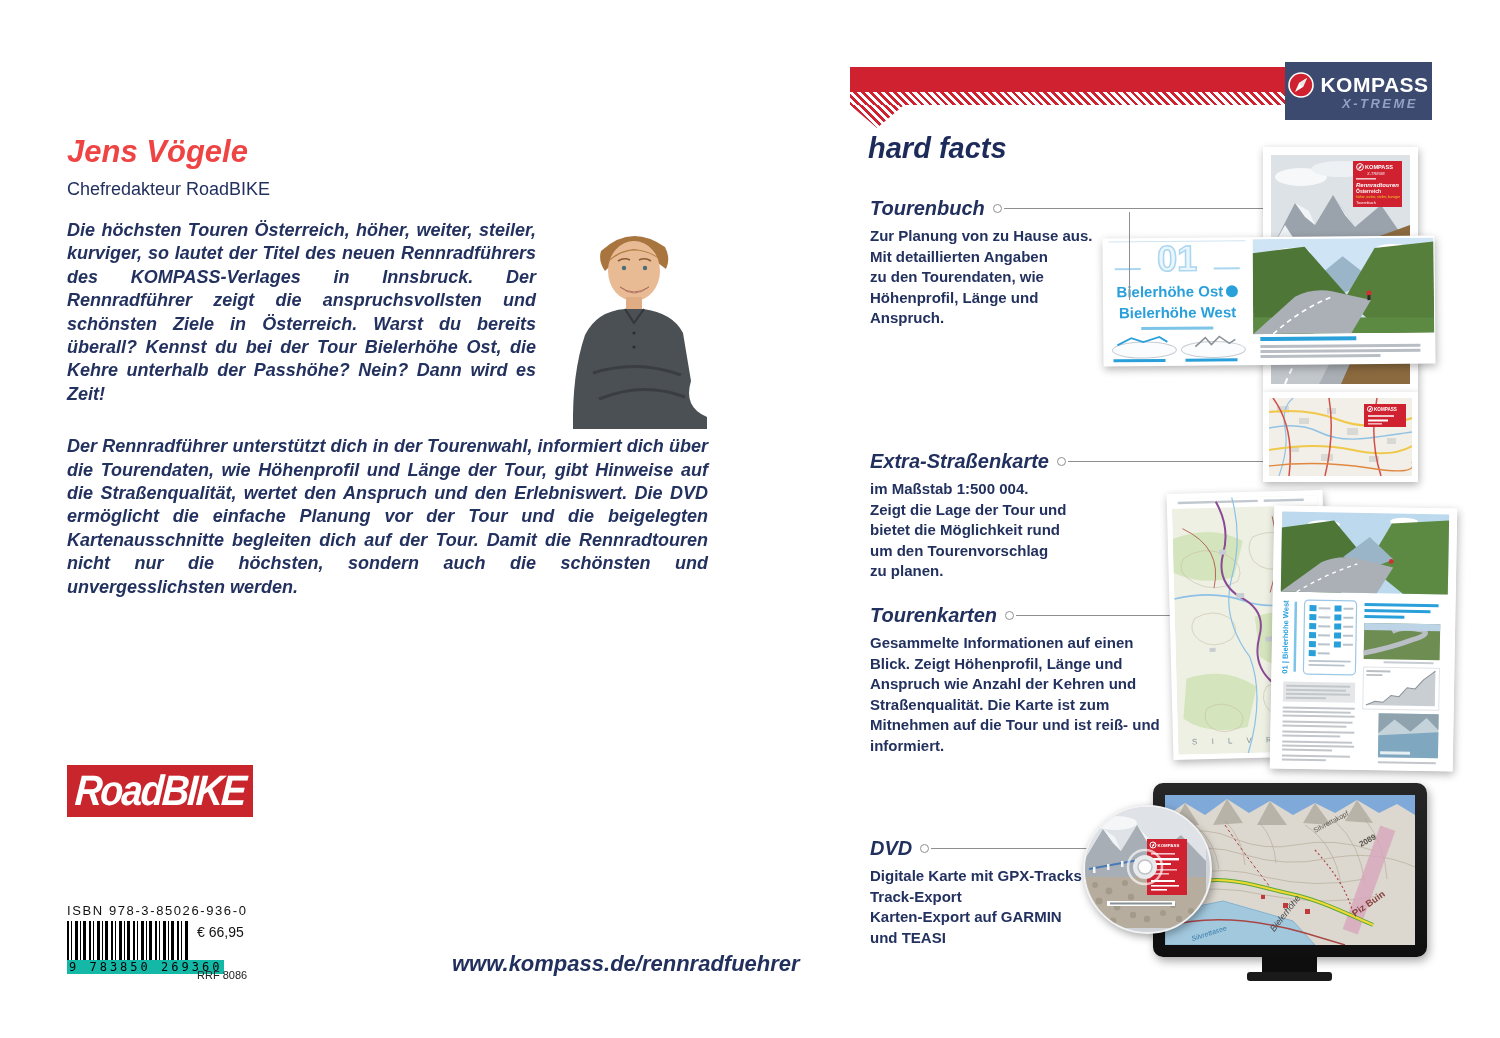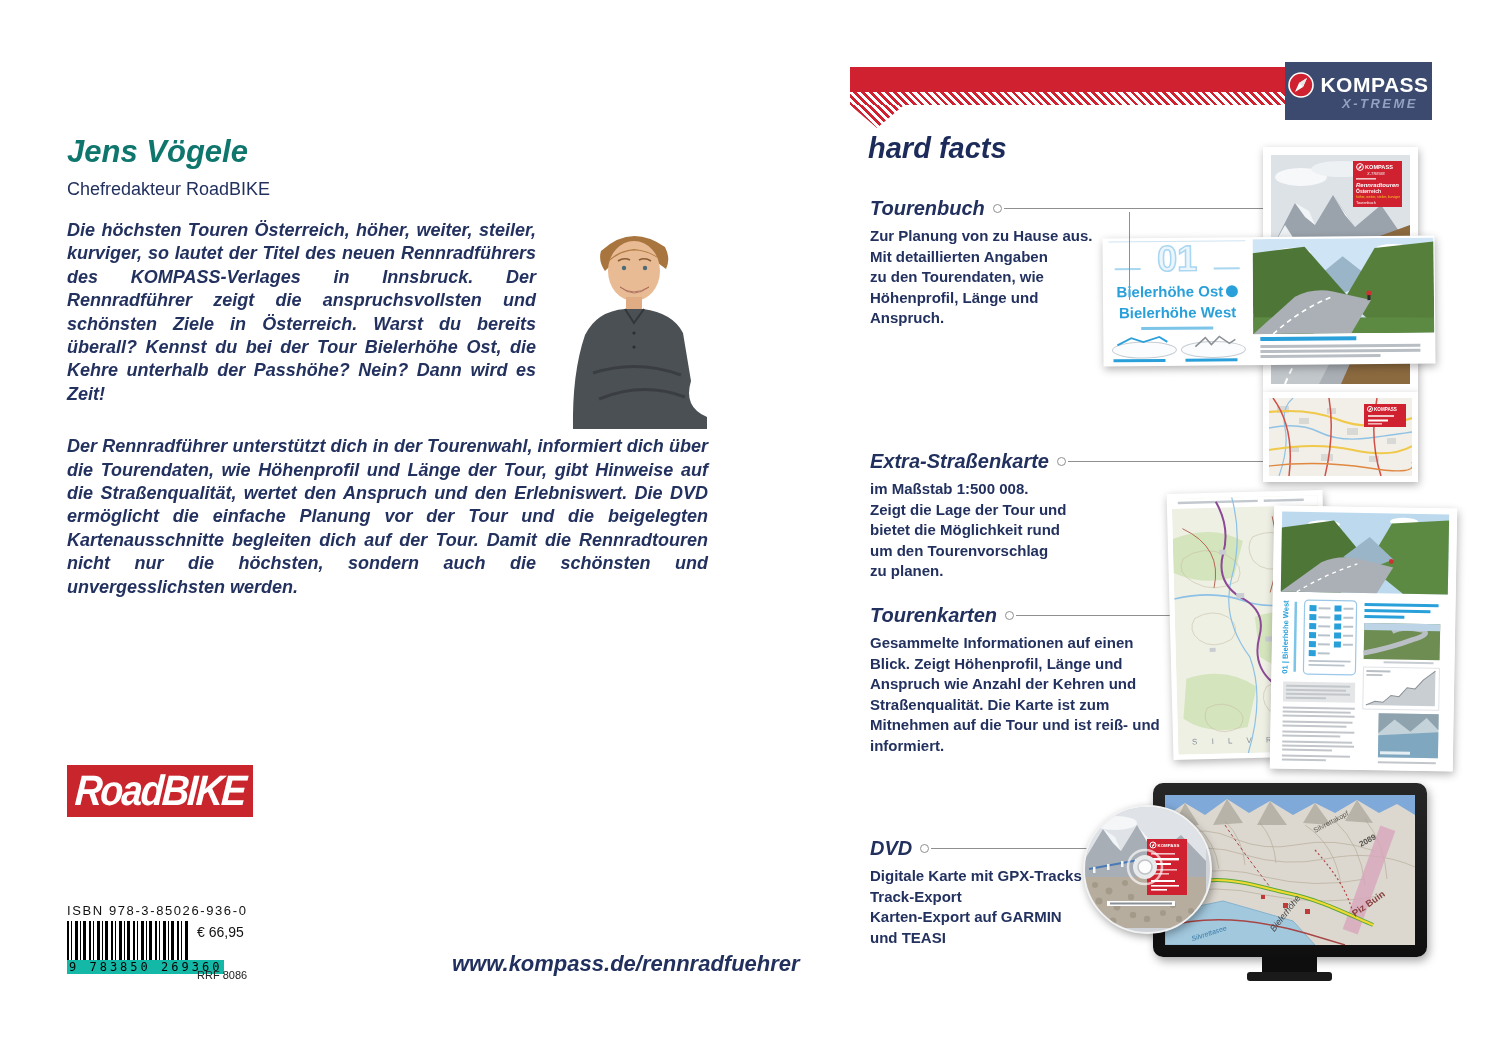--- a/index.html
+++ b/index.html
@@ -2,21 +2,21 @@
 <html><head>
 <meta charset="utf-8">
 <style>
   html,body{margin:0;padding:0;background:#fff;}
   body{width:1500px;height:1038px;position:relative;overflow:hidden;
        font-family:"Liberation Sans",sans-serif;color:#23315f;}
   .abs{position:absolute;}
 
   
   #author-block{left:67px;top:134px;}
-  #author-name{font-size:31px;font-weight:bold;font-style:italic;color:#0f766e;}
+  #author-name{font-size:31px;font-weight:bold;font-style:italic;color:#ef4444;}
   #author-role{font-size:18px;margin-top:9px;color:#22305e;}
 
   #testimonial{left:67px;top:219px;width:641px;text-align:justify;
      font-style:italic;font-weight:bold;font-size:18px;line-height:23.4px;color:#23315f;}
   #testimonial p{margin:0;}
   #testimonial p + p{margin-top:29px;}
   #portrait{float:right;width:152px;height:218px;margin:-8px 0 6px 20px;}
   #portrait svg{display:block;width:100%;height:100%;}
 
   #roadbike-logo{left:67px;top:765px;width:186px;height:52px;background:#c9252c;
@@ -185,21 +185,21 @@
 </div>
 <div class="abs" id="conn-vline"></div>
 
 <div class="section" id="sec-2">
   <div class="sec-head">
     <span class="sec-title">Extra-Straßenkarte</span>
     <span class="conn-circle"></span>
     <span class="conn-line"></span>
   </div>
   <div class="sec-body">
-    <div class="sec-line">im Maßstab 1:500 008.</div>
+    <div class="sec-line">im Maßstab 1:500 004.</div>
     <div class="sec-line">Zeigt die Lage der Tour und</div>
     <div class="sec-line">bietet die Möglichkeit rund</div>
     <div class="sec-line">um den Tourenvorschlag</div>
     <div class="sec-line">zu planen.</div>
   </div>
 </div>
 
 <div class="section" id="sec-3">
   <div class="sec-head">
     <span class="sec-title">Tourenkarten</span>

